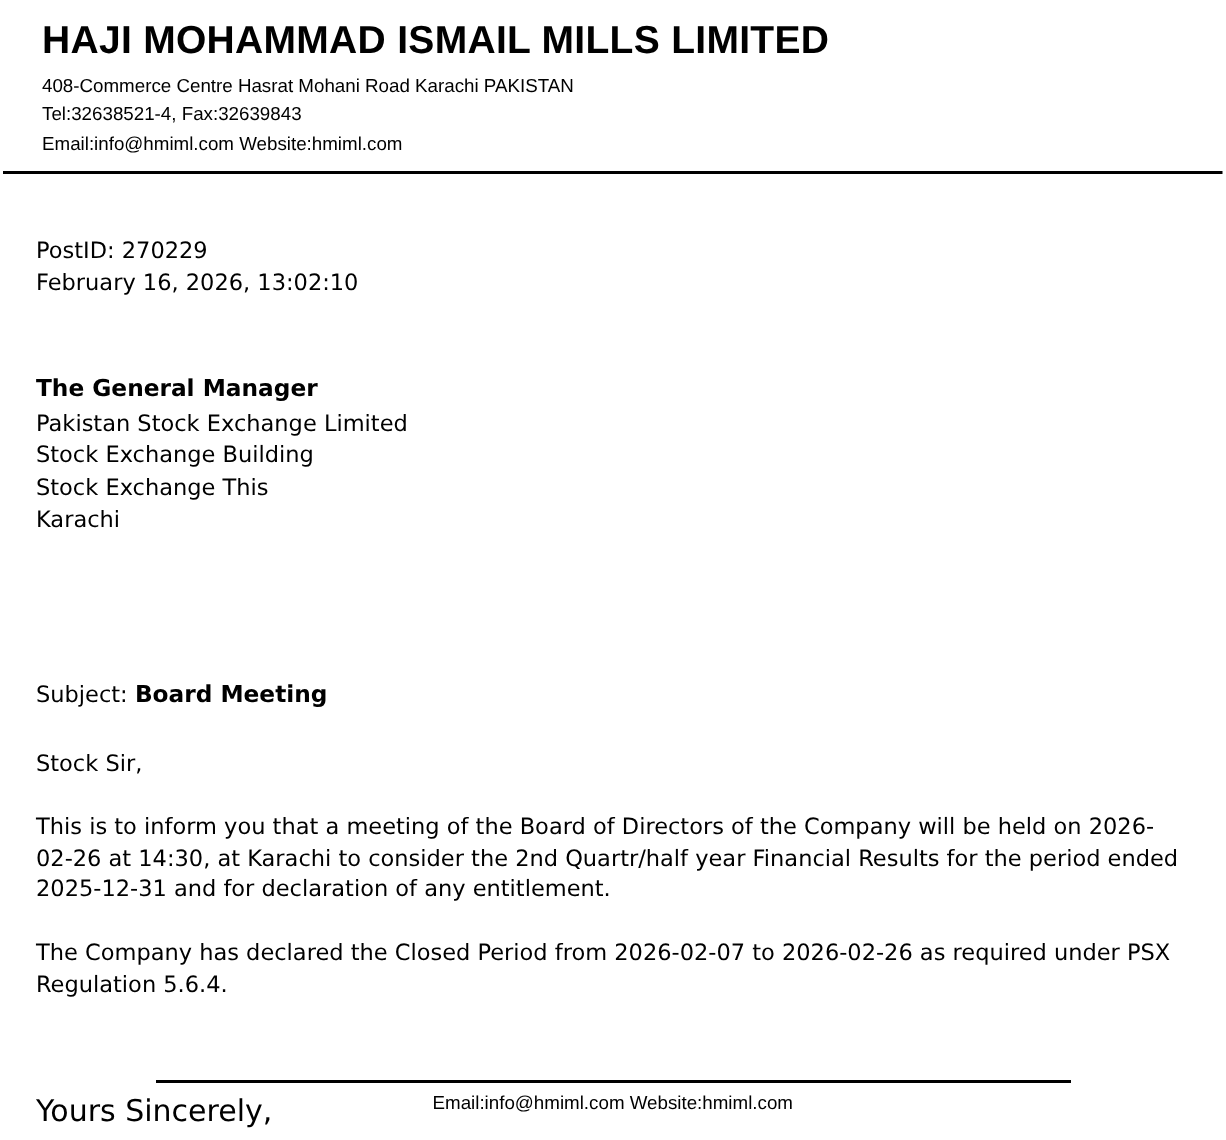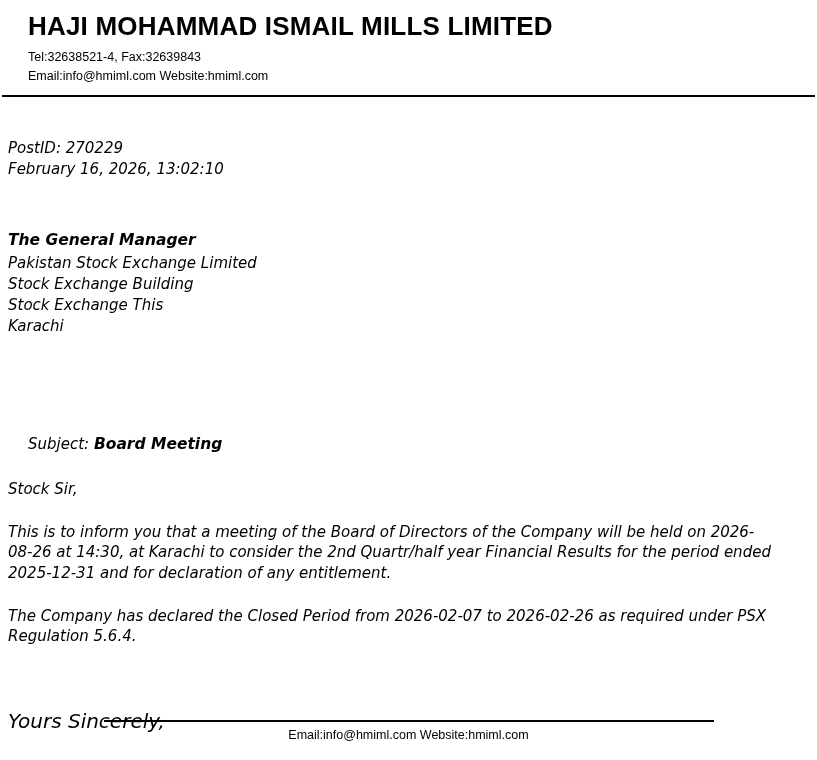--- a/index.html
+++ b/index.html
@@ -38,24 +38,23 @@
   }
   .address-line {
     font-family: "Liberation Sans", sans-serif;
     font-size: 12.5px;
     line-height: 1.55;
     margin: 0;
   }
 
   
   .content {
-    padding: 0 26px 0 8px;
+    padding: 0 26px 0 24px;
     font-size: 15px;
     line-height: 1.28;
-    font-style: italic;
   }
   .meta-block {
     margin-top: 42px;
   }
   .meta-line {
     margin: 0 0 2px 0;
     font-size: 15px;
   }
 
   .recipient-block {
@@ -69,21 +68,20 @@
   .recipient-line {
     margin: 0 0 2px 0;
     font-size: 15px;
   }
 
   .subject-block {
     margin-top: 98px;
   }
   .subject-label {
     font-size: 15px;
-    margin-left: 20px;
   }
   .subject-value {
     font-weight: bold;
     font-size: 15.5px;
   }
 
   .salutation {
     margin-top: 26px;
     font-size: 15px;
   }
@@ -119,20 +117,21 @@
     font-size: 12.5px;
   }
 </style>
 </head>
 <body>
 
 <div class="page">
 
   <div class="letterhead">
     <div class="company-name">HAJI MOHAMMAD ISMAIL MILLS LIMITED</div>
+    <div class="address-line">408-Commerce Centre Hasrat Mohani Road Karachi PAKISTAN</div>
     <div class="address-line">Tel:32638521-4,  Fax:32639843</div>
     <div class="address-line">Email:info@hmiml.com Website:hmiml.com</div>
   </div>
 
   <div class="content">
 
     <div class="meta-block">
       <div class="meta-line">PostID: 270229</div>
       <div class="meta-line">February 16, 2026, 13:02:10</div>
     </div>
@@ -145,21 +144,21 @@
       <div class="recipient-line">Karachi</div>
     </div>
 
     <div class="subject-block">
       <span class="subject-label">Subject:</span>
       <span class="subject-value">Board Meeting</span>
     </div>
 
     <div class="salutation">Stock Sir,</div>
 
-    <div class="para">This is to inform you that a meeting of the Board of Directors of the Company will be held on 2026-08-26 at 14:30, at Karachi to consider the 2nd Quartr/half year Financial Results for the period ended 2025-12-31 and for declaration of any entitlement.</div>
+    <div class="para">This is to inform you that a meeting of the Board of Directors of the Company will be held on 2026-02-26 at 14:30, at Karachi to consider the 2nd Quartr/half year Financial Results for the period ended 2025-12-31 and for declaration of any entitlement.</div>
 
     <div class="para">The Company has declared the Closed Period from 2026-02-07 to 2026-02-26 as required under PSX Regulation 5.6.4.</div>
 
     <div class="closing">Yours Sincerely,</div>
 
   </div>
 
   <div class="footer">
     <div class="footer-rule"></div>
     <div class="footer-text">Email:info@hmiml.com Website:hmiml.com</div>

